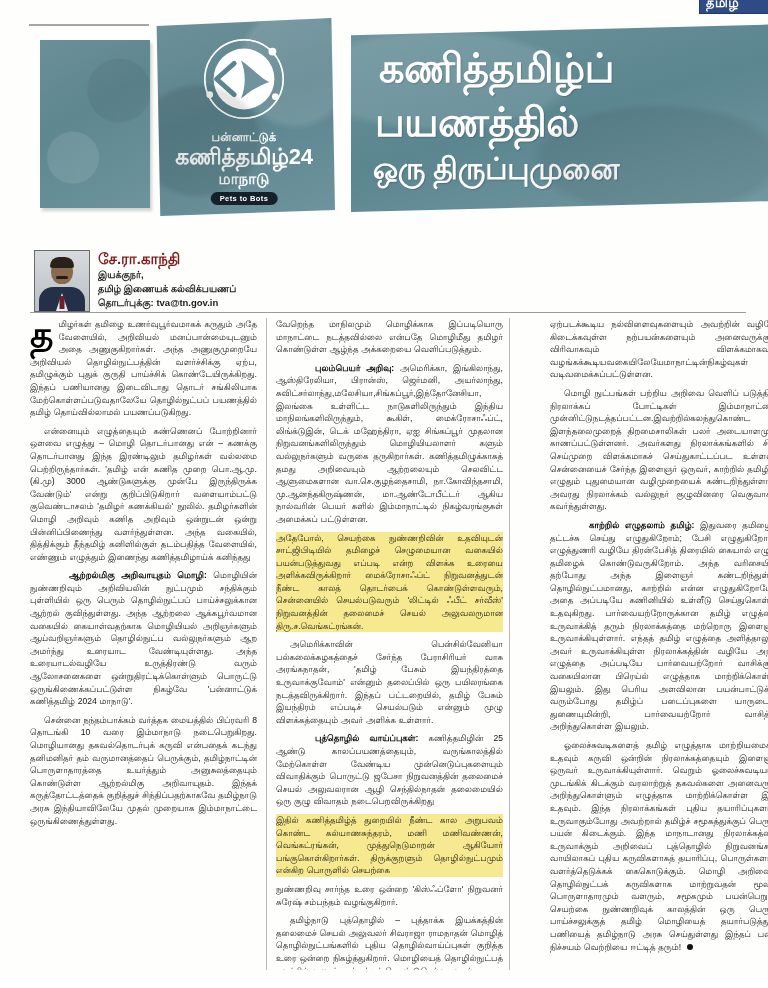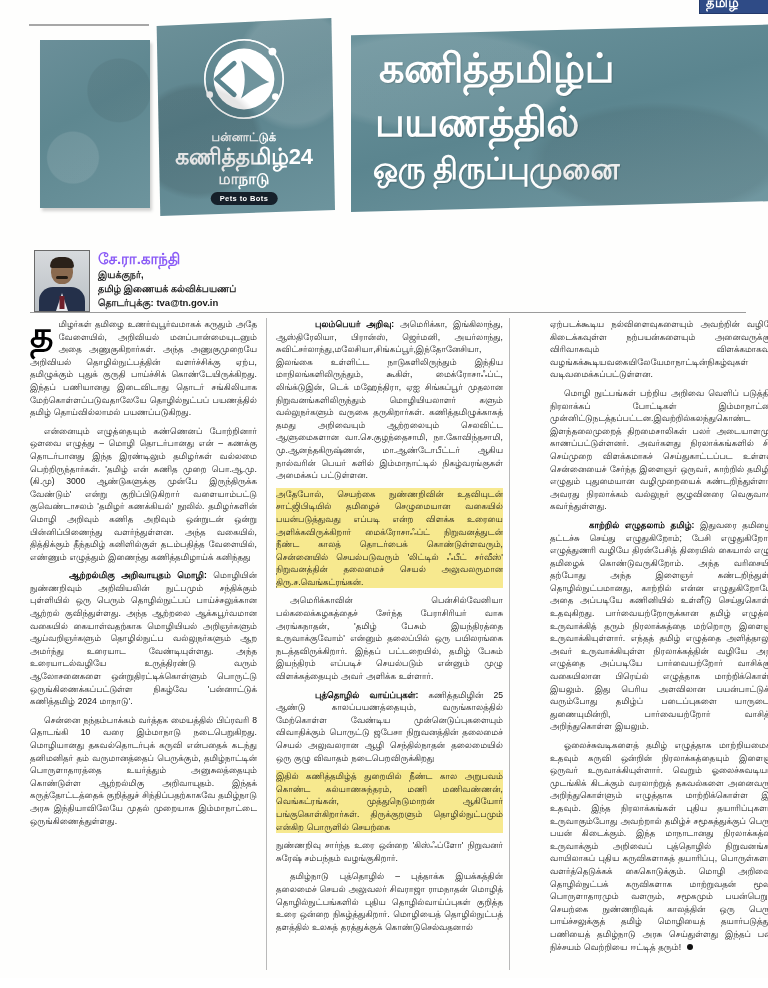--- a/index.html
+++ b/index.html
@@ -136,21 +136,21 @@
   .byline-photo .shirt{
     position:absolute;left:50%;bottom:0;transform:translateX(-50%);
     width:12px;height:18px;background:#e8eaee;
     clip-path:polygon(50% 0,100% 100%,0 100%);
   }
   .byline-photo .tie{
     position:absolute;left:50%;bottom:2px;transform:translateX(-50%);
     width:5px;height:13px;background:#6e1f2a;
   }
   .byline-text{position:absolute;left:64px;top:0;}
-  .by-name{font-size:15px;font-weight:bold;color:#8b5cf6;line-height:1.2;}
+  .by-name{font-size:15px;font-weight:bold;color:#7f1d1d;line-height:1.2;}
   .by-line{font-size:9.5px;color:#1a1a1a;line-height:1.45;font-weight:bold;}
 
   
   .cols{
     position:absolute;left:30px;top:318px;width:716px;height:652px;
   }
   .col{
     position:absolute;top:0;width:227px;height:652px;overflow:hidden;
   }
   .col1{left:0;}
@@ -255,20 +255,21 @@
     <div class="col-rule r1"></div>
     <div class="col-rule r2"></div>
 
     <div class="col col1">
         <p class="body-par"><span class="dropcap">த</span>மிழர்கள் தமிழை உணர்வுபூர்வமாகக் கருதும் அதே வேளையில், அறிவியல் மனப்பான்மையுடனும் அதை அணுகுகிறார்கள். அந்த அணுகுமுறையே அறிவியல் தொழில்நுட்பத்தின் வளர்ச்சிக்கு ஏற்ப, தமிழுக்கும் புதுக் குருதி பாய்ச்சிக் கொண்டேயிருக்கிறது. இந்தப் பணியானது இடைவிடாது தொடர் சங்கிலியாக மேற்கொள்ளப்படுவதாலேயே தொழில்நுட்பப் பயணத்தில் தமிழ் தொய்வில்லாமல் பயணப்படுகிறது.</p>
         <p class="body-par indent">என்னையும் எழுத்தையும் கண்ணெனப் போற்றினார் ஒளவை எழுத்து – மொழி தொடர்பானது என் – கணக்கு தொடர்பானது இந்த இரண்டிலும் தமிழர்கள் வல்லமை பெற்றிருந்தார்கள். 'தமிழ் என் கணித முறை பொ.ஆ.மு. (கி.மு) 3000 ஆண்டுகளுக்கு முன்பே இருந்திருக்க வேண்டும்' என்று குறிப்பிடுகிறார் வளையாம்பட்டு குவெண்டாசலம் 'தமிழர் கணக்கியல்' நூலில். தமிழர்களின் மொழி அறிவும் கணித அறிவும் ஒன்றுடன் ஒன்று பின்னிப்பிணைந்து வளர்ந்துள்ளன. அந்த வகையில், தித்திக்கும் தீந்தமிழ் கனிளில்குள் தடம்பதித்த வேளையில், எண்ணும் எழுத்தும் இணைந்து கணித்தமிழாய்க் கனிந்தது</p>
         <p class="body-par"><span class="sub">ஆற்றல்மிகு அறிவாயுதம் மொழி:</span> மொழியின் நுண்ணறிவும் அறிவியலின் நுட்பமும் சந்திக்கும் புள்ளியில் ஒரு பெரும் தொழில்நுட்பப் பாய்ச்சலுக்கான ஆற்றல் குவிந்துள்ளது. அந்த ஆற்றலை ஆக்கபூர்வமான வகையில் கையாள்வதற்காக மொழியியல் அறிஞர்களும் ஆய்வறிஞர்களும் தொழில்நுட்ப வல்லுநர்களும் ஆற அமர்ந்து உரையாட வேண்டியுள்ளது. அந்த உரையாடல்வழியே உருத்திரண்டு வரும் ஆலோசனைகளை ஒன்றுதிரட்டிக்கொள்ளும் பொருட்டு ஒருங்கிணைக்கப்பட்டுள்ள நிகழ்வே 'பன்னாட்டுக் கணித்தமிழ் 2024 மாநாடு'.</p>
         <p class="body-par indent">சென்னை நந்தம்பாக்கம் வர்த்தக மையத்தில் பிப்ரவரி 8 தொடங்கி 10 வரை இம்மாநாடு நடைபெறுகிறது. மொழியானது தகவல்தொடர்புக் கருவி என்பதைக் கடந்து தனிமனிதர் தம் வருமானத்தைப் பெருக்கும், தமிழ்நாட்டின் பொருளாதாரத்தை உயர்த்தும் அனுசுலத்தையும் கொண்டுள்ள ஆற்றல்மிகு அறிவாயுதம். இந்தக் கருத்தோட்டத்தைக் குறித்துச் சிந்திப்பதற்காகவே தமிழ்நாடு அரசு இந்தியாவிலேயே முதல் முறையாக இம்மாநாட்டை ஒருங்கிணைத்துள்ளது.</p>
       </div>
     <div class="col col2">
+        <p class="body-par">வேறெந்த மாநிலமும் மொழிக்காக இப்படியொரு மாநாட்டை நடத்தவில்லை என்பதே மொழிமீது தமிழர் கொண்டுள்ள ஆழ்ந்த அக்கறையை வெளிப்படுத்தும்.</p>
         <p class="body-par"><span class="sub">புலம்பெயர் அறிவு:</span> அமெரிக்கா, இங்கிலாந்து, ஆஸ்திரேலியா, பிரான்ஸ், ஜெர்மனி, அயர்லாந்து, சுவிட்சர்லாந்து,மலேசியா,சிங்கப்பூர்,இந்தோனேசியா, இலங்கை உள்ளிட்ட நாடுகளிலிருந்தும் இந்திய மாநிலங்களிலிருந்தும், கூகிள், மைக்ரோசாஃப்ட், லிங்க்டுஇன், டெக் மஹேந்திரா, ஏஐ சிங்கப்பூர் முதலான நிறுவனங்களிலிருந்தும் மொழியியலாளர் களும் வல்லுநர்களும் வருகை தருகிறார்கள். கணித்தமிழுக்காகத் தமது அறிவையும் ஆற்றலையும் செலவிட்ட ஆளுமைகளான வா.செ.குழந்தைசாமி, நா.கோவிந்தசாமி, மு.ஆனந்தகிருஷ்ணன், மா.ஆண்டோபீட்டர் ஆகிய நால்வரின் பெயர் களில் இம்மாநாட்டில் நிகழ்வரங்குகள் அமைக்கப் பட்டுள்ளன.</p>
         <p class="body-par hl-yellow">அதேபோல், செயற்கை நுண்ணறிவின் உதவியுடன் சாட்ஜிபிடியில் தமிழைச் செழுமையான வகையில் பயன்படுத்துவது எப்படி என்ற விளக்க உரையை அளிக்கவிருக்கிறார் மைக்ரோசாஃப்ட் நிறுவனத்துடன் நீண்ட காலத் தொடர்பைக் கொண்டுள்ளவரும், சென்னையில் செயல்படுவரும் 'லிட்டில் ஃபீட் சர்வீஸ்' நிறுவனத்தின் தலைமைச் செயல் அலுவலருமான திரு.ச.வெங்கட்ரங்கன்.</p>
         <p class="body-par indent">அமெரிக்காவின் பென்சில்வேனியா பல்கலைக்கழகத்தைச் சேர்ந்த பேராசிரியர் வாசு அரங்கநாதன், 'தமிழ் பேசும் இயந்திரத்தை உருவாக்குவோம்' என்னும் தலைப்பில் ஒரு பயிலரங்கை நடத்தவிருக்கிறார். இந்தப் பட்டறையில், தமிழ் பேசும் இயந்திரம் எப்படிச் செயல்படும் என்னும் முழு விளக்கத்தையும் அவர் அளிக்க உள்ளார்.</p>
         <p class="body-par"><span class="sub">புத்தொழில் வாய்ப்புகள்:</span> கணித்தமிழின் 25 ஆண்டு காலப்பயணத்தையும், வருங்காலத்தில் மேற்கொள்ள வேண்டிய முன்னெடுப்புகளையும் விவாதிக்கும் பொருட்டு ஜபேசா நிறுவனத்தின் தலைமைச் செயல் அலுவலரான ஆழி செந்தில்நாதன் தலைமையில் ஒரு குழு விவாதம் நடைபெறவிருக்கிறது</p>
         <p class="body-par hl-yellow">இதில் கணித்தமிழ்த் துறையில் நீண்ட கால அறுபவம் கொண்ட கல்யாணசுந்தரம், மணி மணிவண்ணன், வெங்கட்ரங்கன், முத்துநெடுமாறன் ஆகியோர் பங்குகொள்கிறார்கள். திருக்குறளும் தொழில்நுட்பமும் என்கிற பொருளில் செயற்கை</p>
         <p class="body-par">நுண்ணறிவு சார்ந்த உரை ஒன்றை 'கிஸ்ஃப்ளோ' நிறுவனர் சுரேஷ் சம்பந்தம் வழங்குகிறார்.</p>
         <p class="body-par indent">தமிழ்நாடு புத்தொழில் – புத்தாக்க இயக்கத்தின் தலைமைச் செயல் அலுவலர் சிவராஜா ராமநாதன் மொழித் தொழில்நுட்பங்களில் புதிய தொழில்வாய்ப்புகள் குறித்த உரை ஒன்றை நிகழ்த்துகிறார். மொழியைத் தொழில்நுட்பத் தளத்தில் உலகத் தரத்துக்குக் கொண்டுசெல்வதனால்</p>
       </div>
     <div class="col col3">
         <p class="body-par">ஏற்படக்கூடிய நல்விளைவுகளையும் அவற்றின் வழியே கிடைக்கவுள்ள நற்பயன்களையும் அனைவருக்கும் விரிவாகவும் விளக்கமாகவும் வழங்கக்கூடியவகையிலேயேமாநாட்டின்நிகழ்வுகள் வடிவமைக்கப்பட்டுள்ளன.</p>

